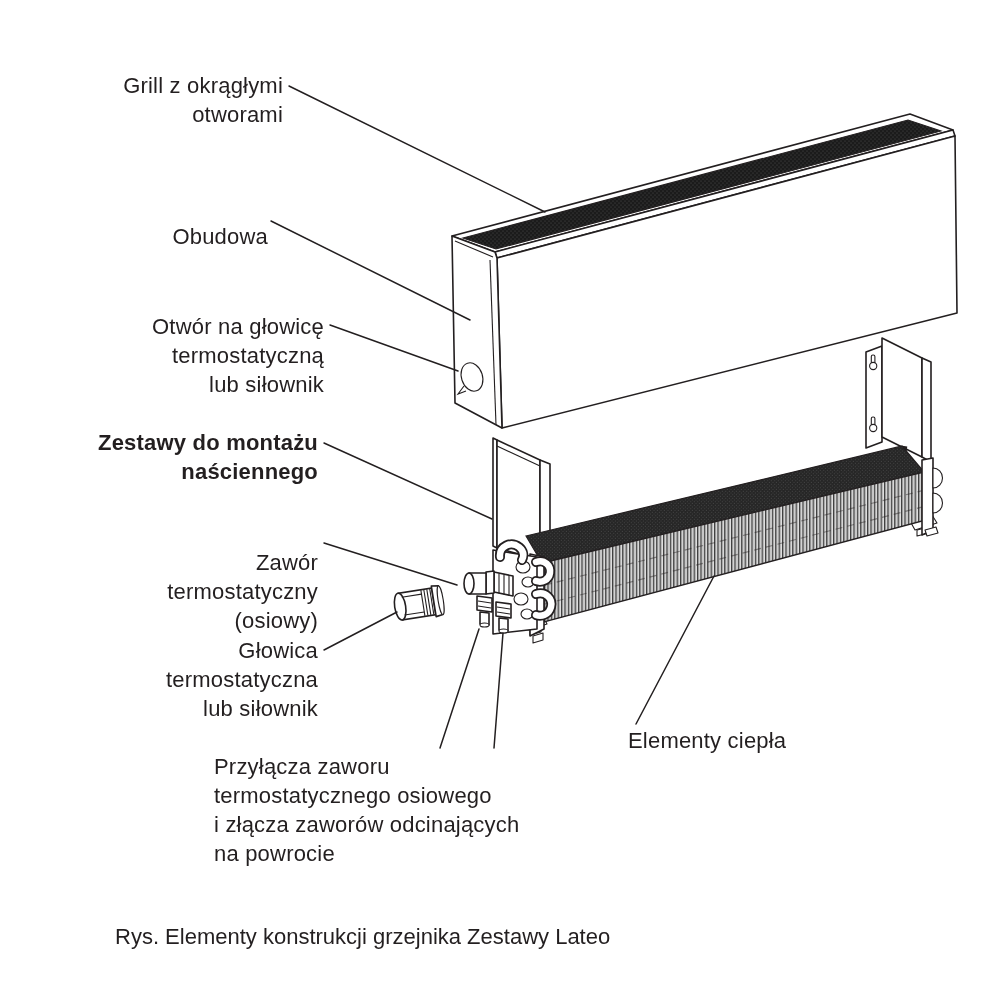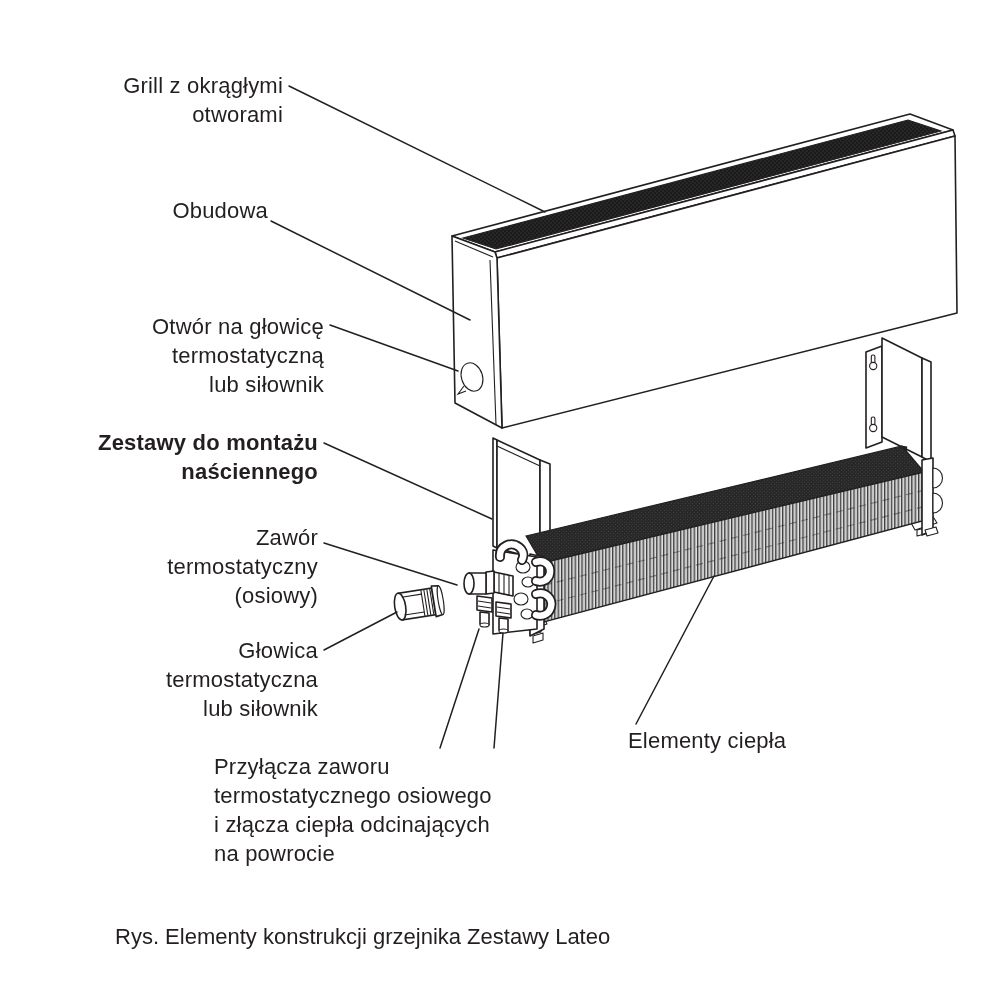--- a/index.html
+++ b/index.html
@@ -181,38 +181,38 @@
       <line class="ln" x1="324" y1="650" x2="397" y2="612"></line>
       <line class="ln" x1="479" y1="629" x2="440" y2="748"></line>
       <line class="ln" x1="503" y1="633" x2="494" y2="748"></line>
       <line class="ln" x1="714" y1="576" x2="636" y2="724"></line>
     </g>
   </svg>
 
   <div class="label right" style="right:717px; top:71px;">Grill z okrągłymi
 otworami</div>
 
-  <div class="label right" style="right:732px; top:196px;">Obudowa</div>
+  <div class="label right" style="right:732px; top:222px;">Obudowa</div>
 
   <div class="label right" style="right:676px; top:312px;">Otwór na głowicę
 termostatyczną
 lub siłownik</div>
 
   <div class="label right" style="right:682px; top:428px;font-weight:bold;">Zestawy do montażu
 naściennego</div>
 
-  <div class="label right" style="right:682px; top:523px;">Zawór
+  <div class="label right" style="right:682px; top:548px;">Zawór
 termostatyczny
 (osiowy)</div>
 
   <div class="label right" style="right:682px; top:636px;text-align:right;">Głowica
 termostatyczna
 lub siłownik</div>
 
   <div class="label" style="left:214px; top:752px;">Przyłącza zaworu
 termostatycznego osiowego
-i złącza ciepła odcinających
+i złącza zaworów odcinających
 na powrocie</div>
 
   <div class="label" style="left:628px; top:726px;">Elementy ciepła</div>
 
   <div class="caption" style="left:115px; top:923px;">Rys. Elementy konstrukcji grzejnika Zestawy Lateo</div>
 </div>
 
 </body></html>

